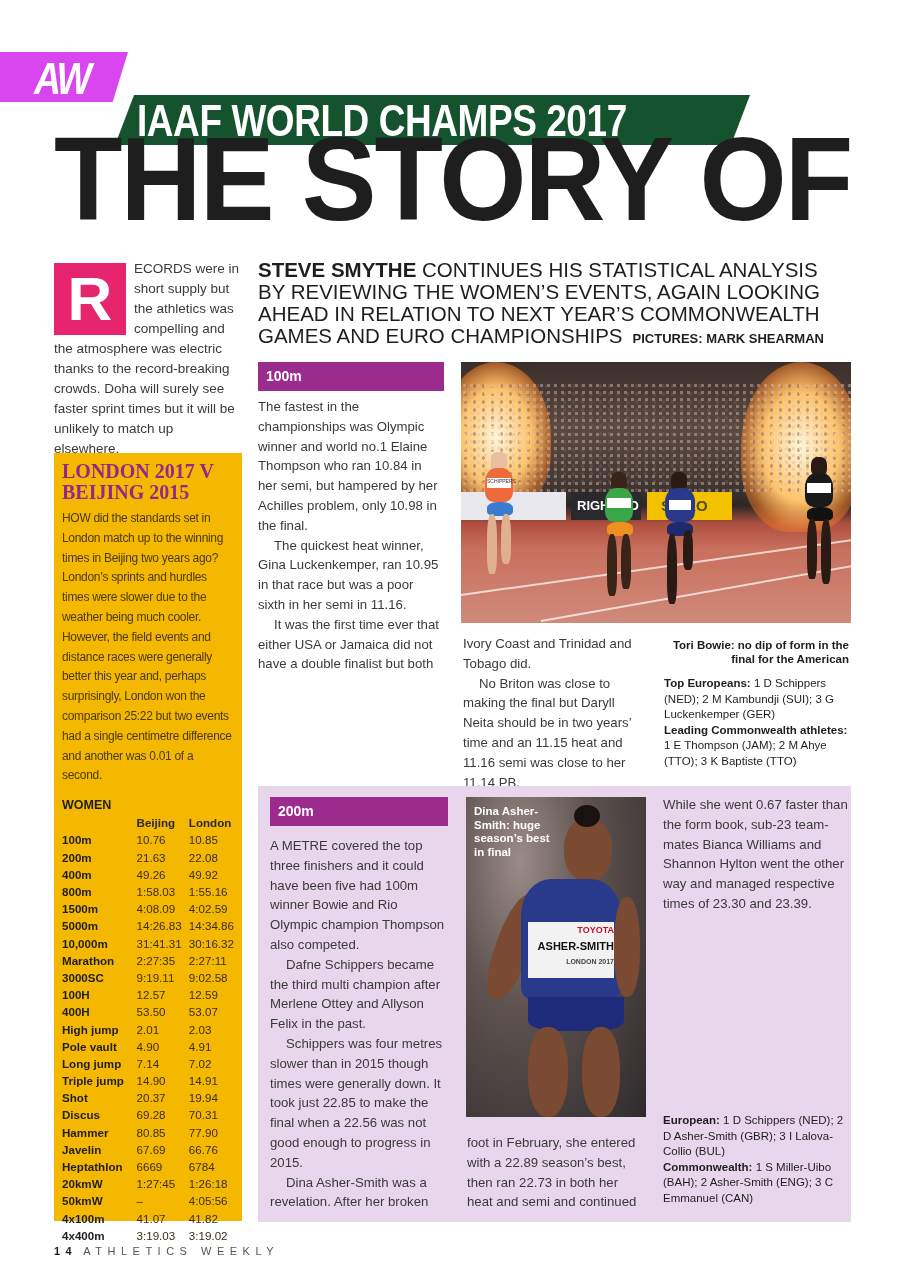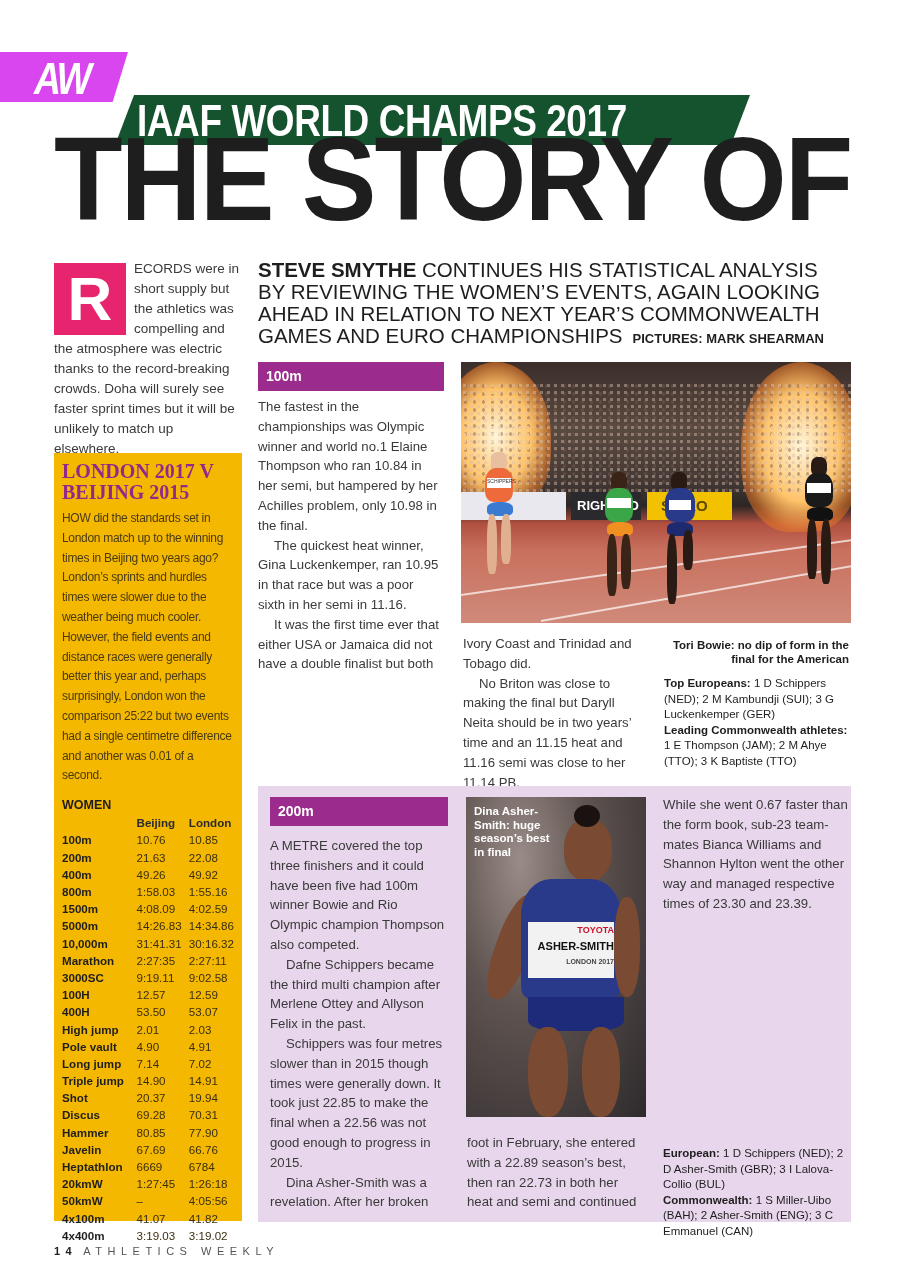--- a/index.html
+++ b/index.html
@@ -66,21 +66,21 @@
 
   
   .lav { position: absolute; left: 258px; top: 786px; width: 593px; height: 436px; background: #e8d6ec; }
   .photo2 { position: absolute; left: 466px; top: 797px; width: 180px; height: 320px; overflow: hidden;
     background: radial-gradient(ellipse at 30% 20%, #9a8c88 0%, #5e5350 40%, #2e2a2c 100%); }
   .photo2 .cap { position: absolute; left: 8px; top: 8px; width: 80px; color: #fff; font-weight: bold; font-size: 11.5px; line-height: 13.5px; }
   .photo2 .skin { position: absolute; background: #7a4a32; border-radius: 45%; }
   .photo2 .vest { position: absolute; background: #2a3a8a; }
   .photo2 .bib { position: absolute; background: #f2f2f2; color: #c8102e; font-size: 9px; font-weight: bold; text-align: right; }
 
-  .caption2 { position: absolute; left: 663px; top: 1146px; width: 185px; font-size: 11.5px; line-height: 15.5px; color: #1e1e1e; }
+  .caption2 { position: absolute; left: 663px; top: 1113px; width: 185px; font-size: 11.5px; line-height: 15.5px; color: #1e1e1e; }
 
   .footer { position: absolute; left: 54px; top: 1245px; font-size: 11px; letter-spacing: 5.5px; color: #555; }
   .footer b { color: #1e1e1e; margin-right: 6px; }
 </style>
 </head>
 <body>
 
 <div class="banner">
   <div class="aw">
       <span>AW</span>

